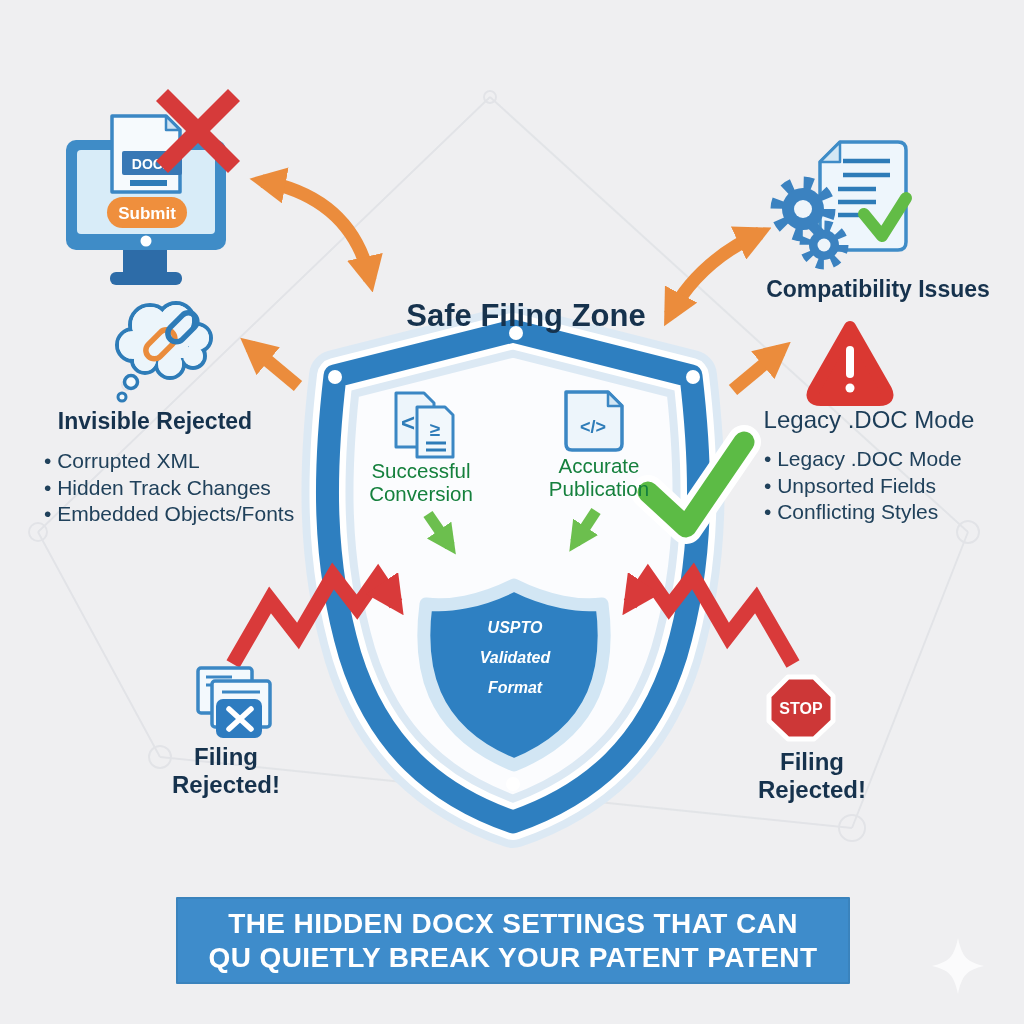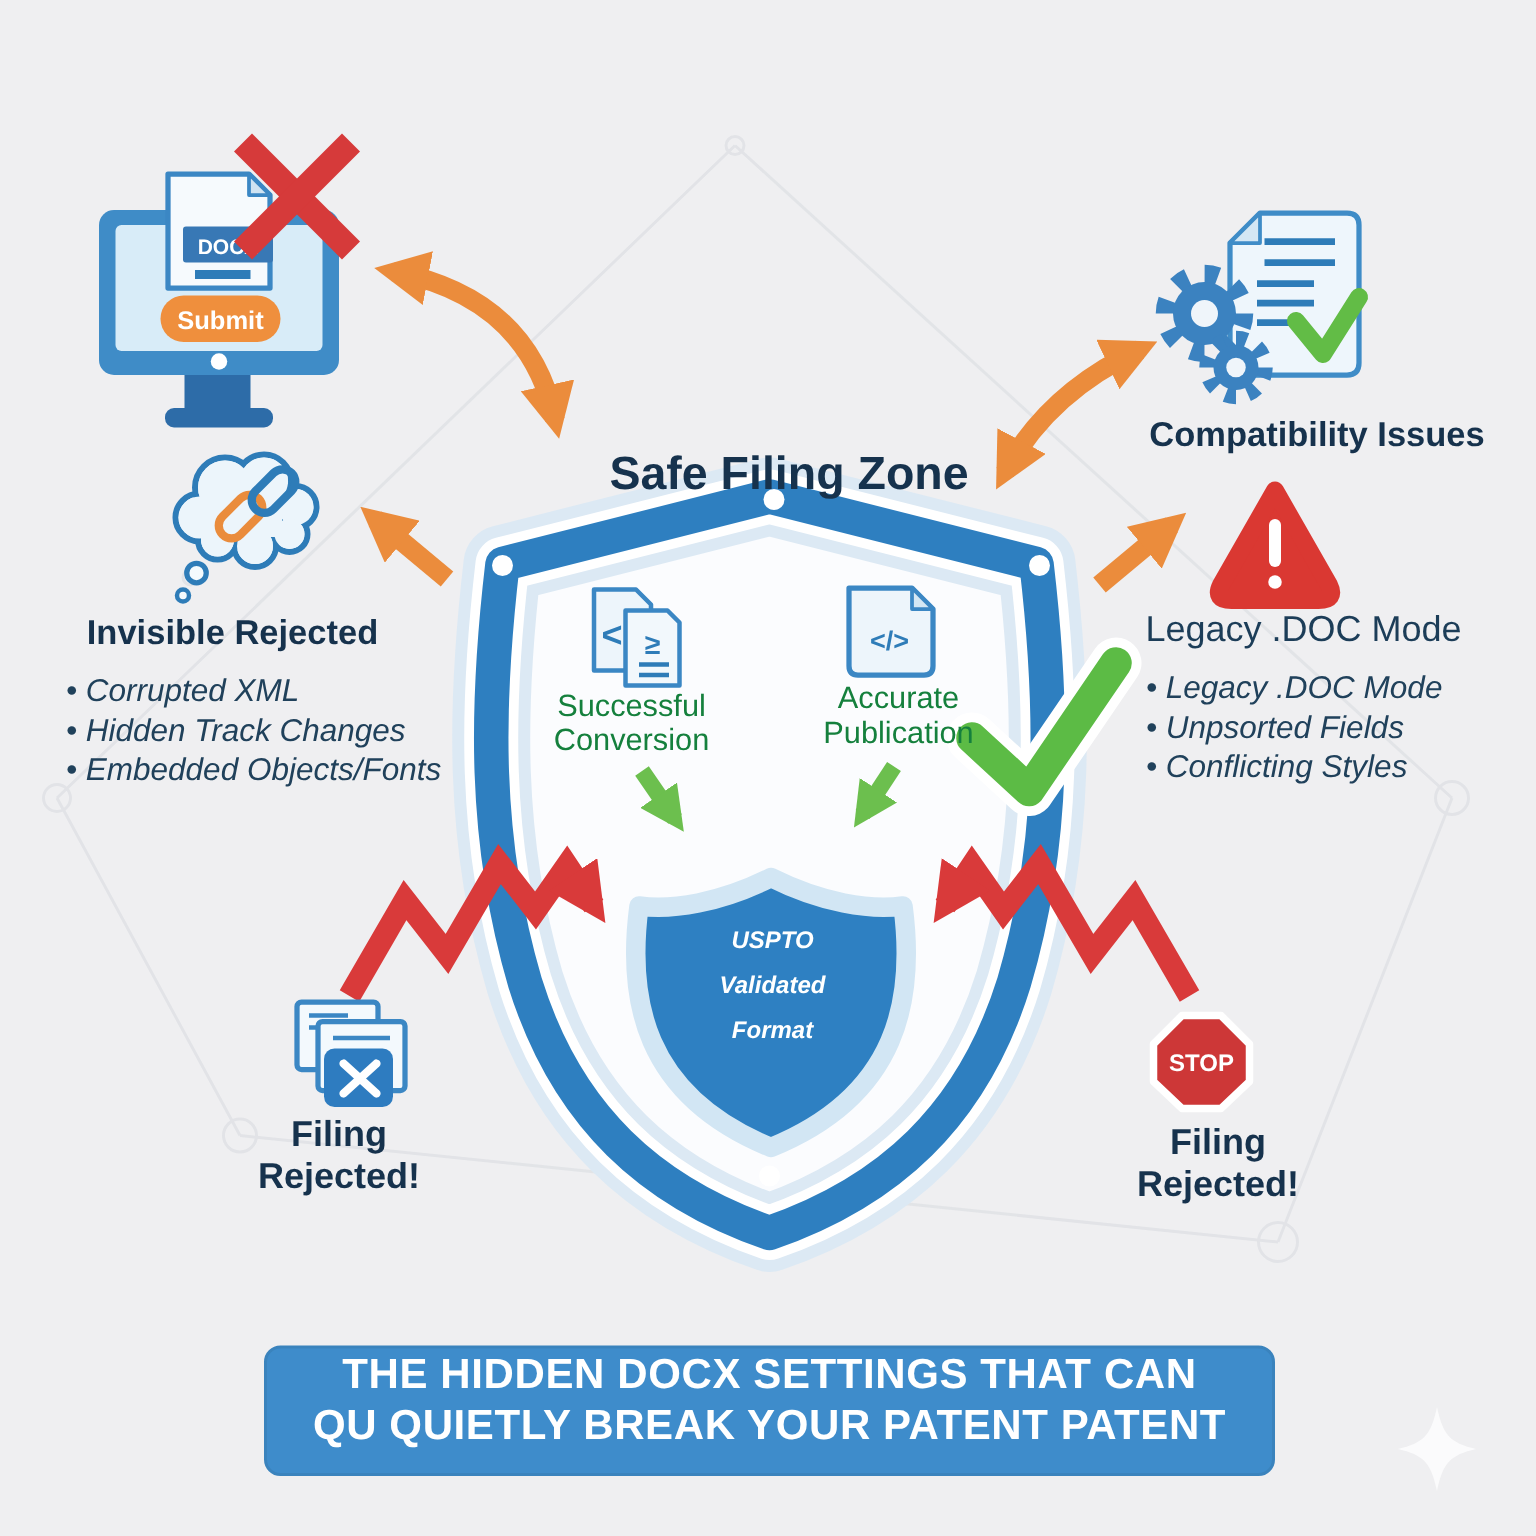--- a/index.html
+++ b/index.html
@@ -7,29 +7,29 @@
     position:relative;width:1024px;height:1024px;overflow:hidden;
     background:#efeff1;
     font-family:"Liberation Sans", sans-serif;
   }
   svg{position:absolute;left:0;top:0;}
   .t{position:absolute;color:#1a3a55;white-space:nowrap;}
   .ctr{transform:translateX(-50%);text-align:center;}
   .title{font-size:31px;font-weight:bold;color:#16324d;margin-top:37px;}
   .h-bold{font-size:23px;font-weight:bold;color:#16324d;}
   .h-reg{font-size:24px;font-weight:normal;color:#1c3d58;}
-  .blist{margin:0;padding:0;list-style:none;font-size:21px;line-height:26.5px;color:#20415b;font-style:italic;}
+  .blist{margin:0;padding:0;list-style:none;font-size:21px;line-height:26.5px;color:#20415b;}
   .blist li::before{content:"• ";}
   .iconlabel{font-size:20.5px;line-height:23px;color:#15803d;}
   .uspto{font-size:16px;line-height:30px;font-weight:bold;color:#ffffff;font-style:italic;}
   .reject{font-size:24px;line-height:28px;font-weight:bold;color:#16324d;}
   .banner{
     position:absolute;left:176px;top:897px;width:670px;height:83px;
-    background:#3e8ccb;border:2px solid #3a83bd;border-radius:11px;
-    display:flex;flex-direction:column;
+    background:#3e8ccb;border:2px solid #3a83bd;border-radius:1px;
+    display:flex;flex-direction:column;justify-content:center;
     text-align:center;color:#ffffff;font-size:28px;font-weight:bold;
     line-height:34px;letter-spacing:0.4px;
   }
 </style>
 </head>
 <body>
 
 <div class="canvas">
 
 <svg width="1024" height="1024" viewBox="0 0 1024 1024">

